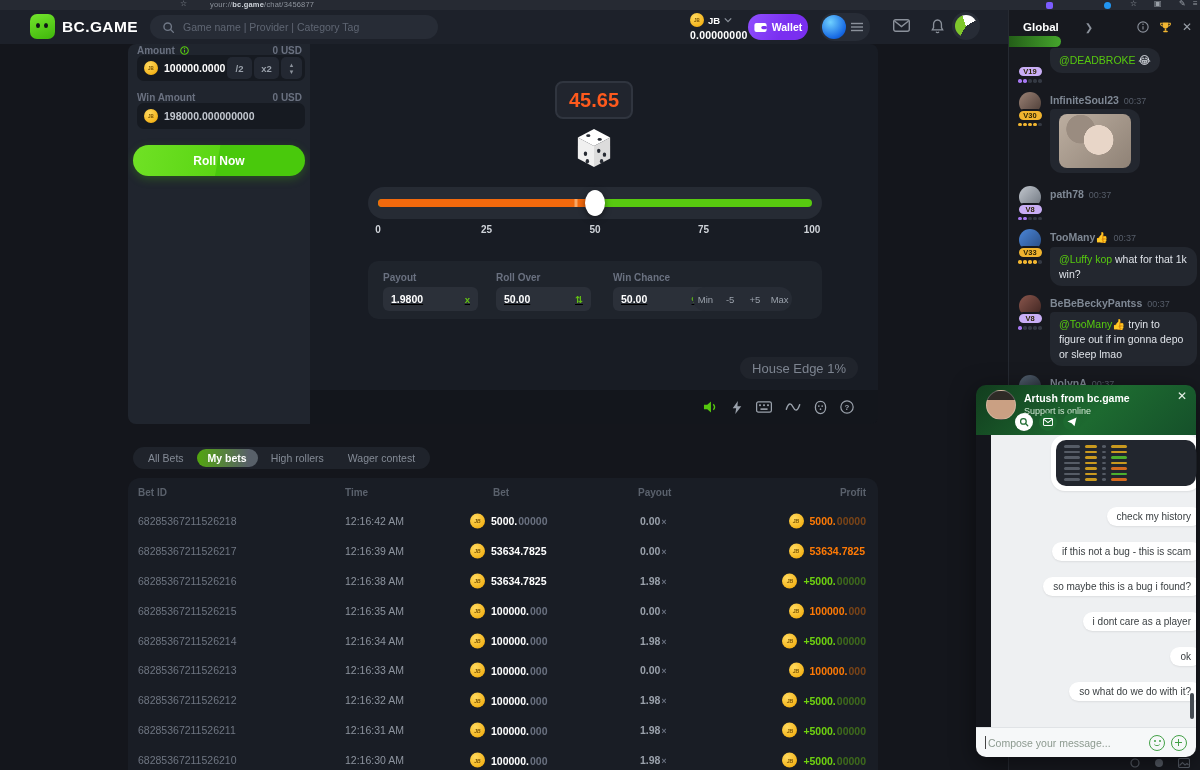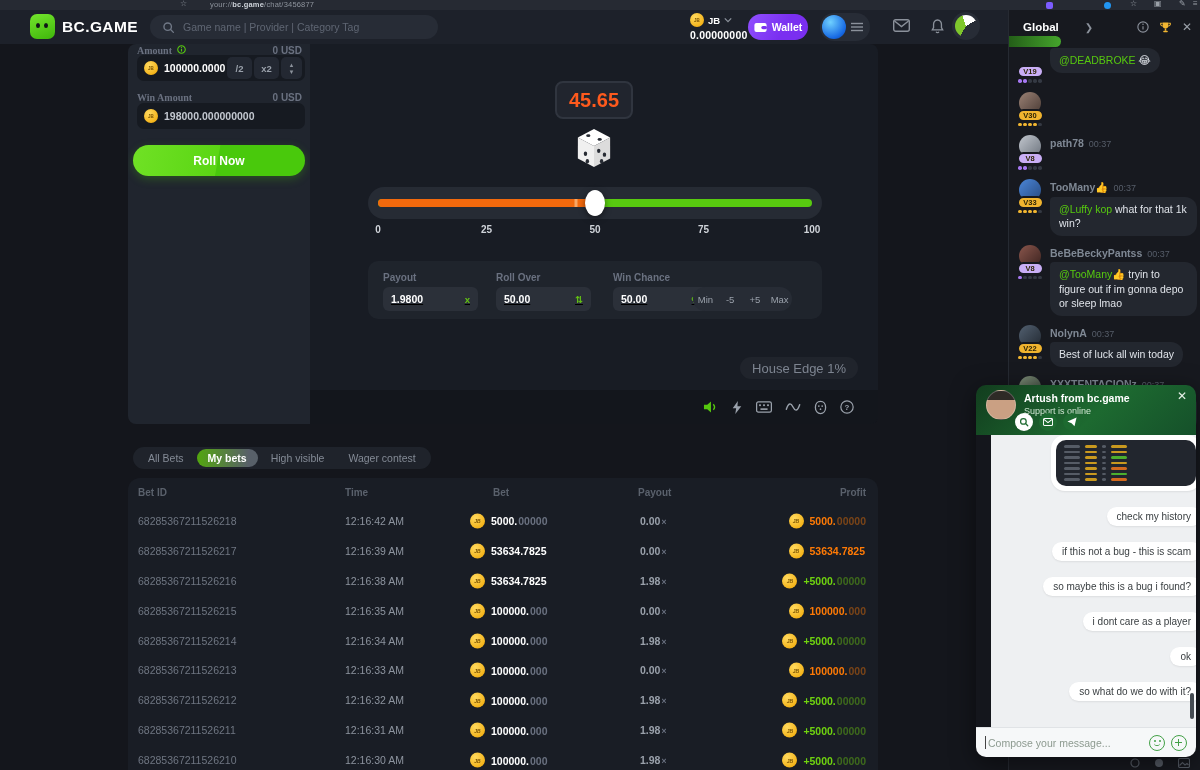--- a/index.html
+++ b/index.html
@@ -33,21 +33,21 @@
   .avpill { position:absolute; left:820px; top:3px; width:50px; height:28px; border-radius:14px; background:#272c36; display:flex; align-items:center; gap:5px; padding:0 6px 0 2px; }
   .sphere { width:24px; height:24px; border-radius:50%; background:radial-gradient(circle at 35% 30%,#6fd0ff,#1668e3 70%,#0a3f96); }
   .hicon { position:absolute; top:9px; }
   .pacman { position:absolute; left:952px; top:2px; width:28px; height:28px; border-radius:50%; background:#272c36; overflow:hidden; }
   .pacman:before { content:""; position:absolute; inset:3px; border-radius:50%; background:conic-gradient(from 210deg,#7ec62c 0 130deg,#ffffff 130deg 210deg,#272c36 210deg); }
 
   
   .game { position:absolute; left:128px; top:44px; width:750px; height:380px; border-radius:8px; overflow:hidden; }
   .bet-panel { position:absolute; left:0; top:0; width:182px; height:380px; background:#20252e; }
   .lblrow { position:absolute; left:9px; right:8px; display:flex; justify-content:space-between; align-items:center; }
-  .lbl { font-size:10px; color:#6a7180; font-weight:bold; display:flex; align-items:flex-start; gap:5px;font-family:Liberation Serif, serif; }
+  .lbl { font-size:10px; color:#6a7180; font-weight:bold; display:flex; align-items:center; gap:5px; }
   .usd { font-size:10px; color:#6a7180; font-weight:bold; }
   .inp { position:absolute; left:9px; width:168px; height:26px; background:#161a21; border-radius:7px; display:flex; align-items:center; padding:0 3px 0 7px; }
   .inp .val { color:#fff; font-size:10.5px; font-weight:bold; margin-left:6px; white-space:nowrap; overflow:hidden; flex:1; }
   .inp .val.dim { color:#c3c8d0; }
   .seg { width:25px; height:22px; background:#232832; border-radius:5px; margin-left:2px; display:flex; align-items:center; justify-content:center; color:#9aa1ab; font-size:9.5px; font-weight:bold; flex:none; }
   .seg.stp { flex-direction:column; gap:1px; width:21px; color:#8b919b; font-size:6px; line-height:1; }
   .roll { position:absolute; left:5px; top:101px; width:172px; height:31px; border-radius:16px; background:linear-gradient(100deg,#70e125 0%,#5bd614 49%,#49c90c 49.5%); color:#fff; font-weight:bold; font-size:12px; display:flex; align-items:center; justify-content:center; box-shadow:0 3px 10px rgba(80,210,15,.25); }
 
   .board { position:absolute; left:182px; top:0; width:568px; height:380px; background:#181c24; }
   .result { position:absolute; left:50%; top:37px; transform:translateX(-50%); min-width:78px; height:38px; background:#21252e; border:2px solid #30353f; border-radius:8px; display:flex; align-items:center; justify-content:center; color:#fe5a1d; font-size:20px; font-weight:bold; padding:0 10px; }
@@ -335,21 +335,21 @@
             <circle cx="7.5" cy="7.5" r="6.6" fill="none" stroke="#9aa1ab" stroke-width="1.3"></circle>
             <text x="7.5" y="10.6" text-anchor="middle" font-size="8.5" fill="#9aa1ab" font-family="Liberation Sans,sans-serif" font-weight="bold">?</text>
           </svg>
       </div>
     </div>
   </div>
 
   <div class="tabs">
       <span class="tab">All Bets</span>
       <span class="tab active">My bets</span>
-      <span class="tab">High visible</span>
+      <span class="tab">High rollers</span>
       <span class="tab">Wager contest</span>
     </div>
   <div class="table">
     <div class="thead">
         <span class="th th0">Bet ID</span>
         <span class="th th1">Time</span>
         <span class="th th2">Bet</span>
         <span class="th th3">Payout</span>
         <span class="th th4">Profit</span>
       </div>
@@ -546,20 +546,24 @@
     <div class="avcol">
       <span class="avatar av1"></span>
       <span class="badge bg-gold">V30</span>
       <span class="dots">
               <span class="dot on-gold"></span>
               <span class="dot on-gold"></span>
               <span class="dot on-gold"></span>
               <span class="dot on-gold"></span>
               <span class="dot"></span>
             </span>
+    </div>
+    <div class="content">
+      <div class="mhead"><span class="mname">InfiniteSoul23</span><span class="mtime">00:37</span></div>
+      <div class="bubble"><span class="mtext"></span><span class="chat-img" style="display: block;"></span></div>
     </div>
   </div>
 
   <div class="msg">
     <div class="avcol">
       <span class="avatar av2"></span>
       <span class="badge bg-purple">V8</span>
       <span class="dots">
               <span class="dot on-purple"></span>
               <span class="dot on-purple"></span>

